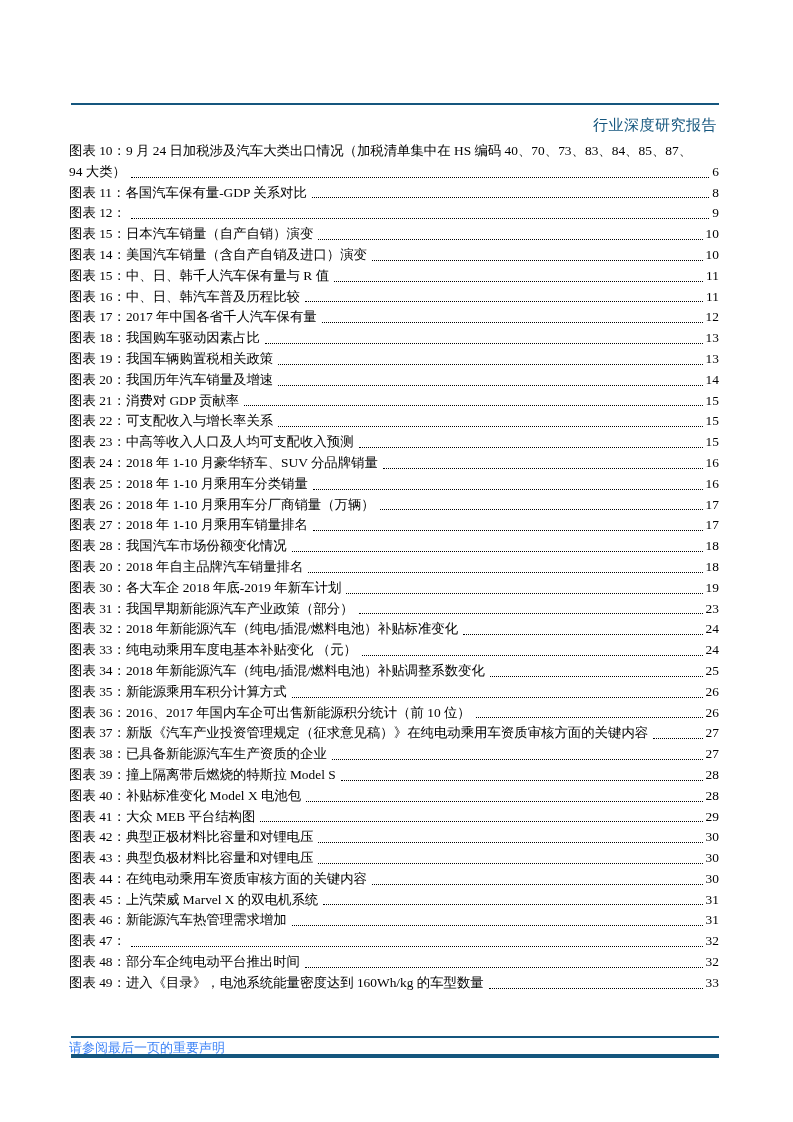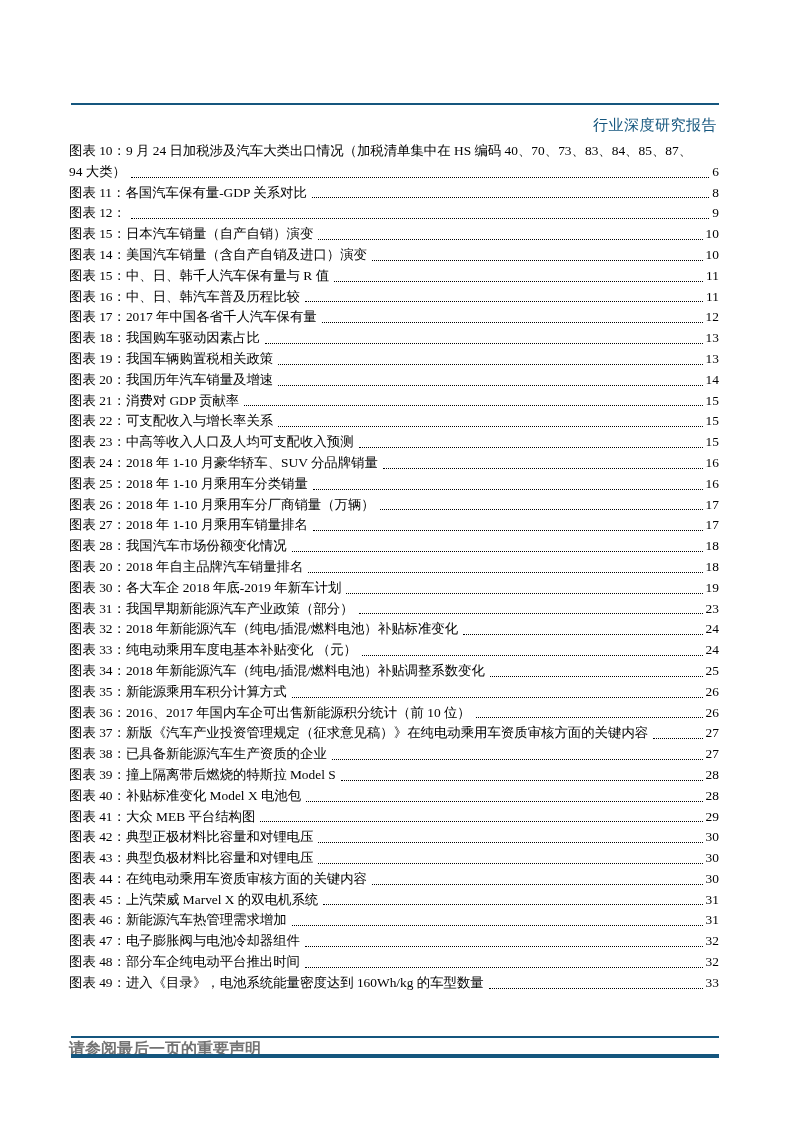--- a/index.html
+++ b/index.html
@@ -53,23 +53,23 @@
   .toc-page { flex: 0 0 auto; text-align: right; }
   .footer-rule-thin {
     position: absolute;
     left: 71px; top: 1036px;
     width: 648px; height: 1.5px;
     background: var(--accent, #15567E);
   }
   .footer-text {
     position: absolute;
     left: 69px; top: 1039px;
-    font-size: 16px;
-    font-weight: bold;
-    color: #737373;
+    font-size: 13px;
+    font-weight: normal;
+    color: #3b82f6;
   }
   .footer-rule-thick {
     position: absolute;
     left: 71px; top: 1054px;
     width: 648px; height: 3.5px;
     background: var(--accent, #15567E);
   }
 </style>
 </head>
 <body>
@@ -299,21 +299,20 @@
     <span class="toc-page">31</span>
   </div>
       <div class="toc-row">
     <span class="toc-label">图表 46：</span>
     <span class="toc-title">新能源汽车热管理需求增加</span>
     <span class="toc-leader"></span>
     <span class="toc-page">31</span>
   </div>
       <div class="toc-row">
     <span class="toc-label">图表 47：</span>
-    <span class="toc-title">电子膨胀阀与电池冷却器组件</span>
     <span class="toc-leader"></span>
     <span class="toc-page">32</span>
   </div>
       <div class="toc-row">
     <span class="toc-label">图表 48：</span>
     <span class="toc-title">部分车企纯电动平台推出时间</span>
     <span class="toc-leader"></span>
     <span class="toc-page">32</span>
   </div>
       <div class="toc-row">

